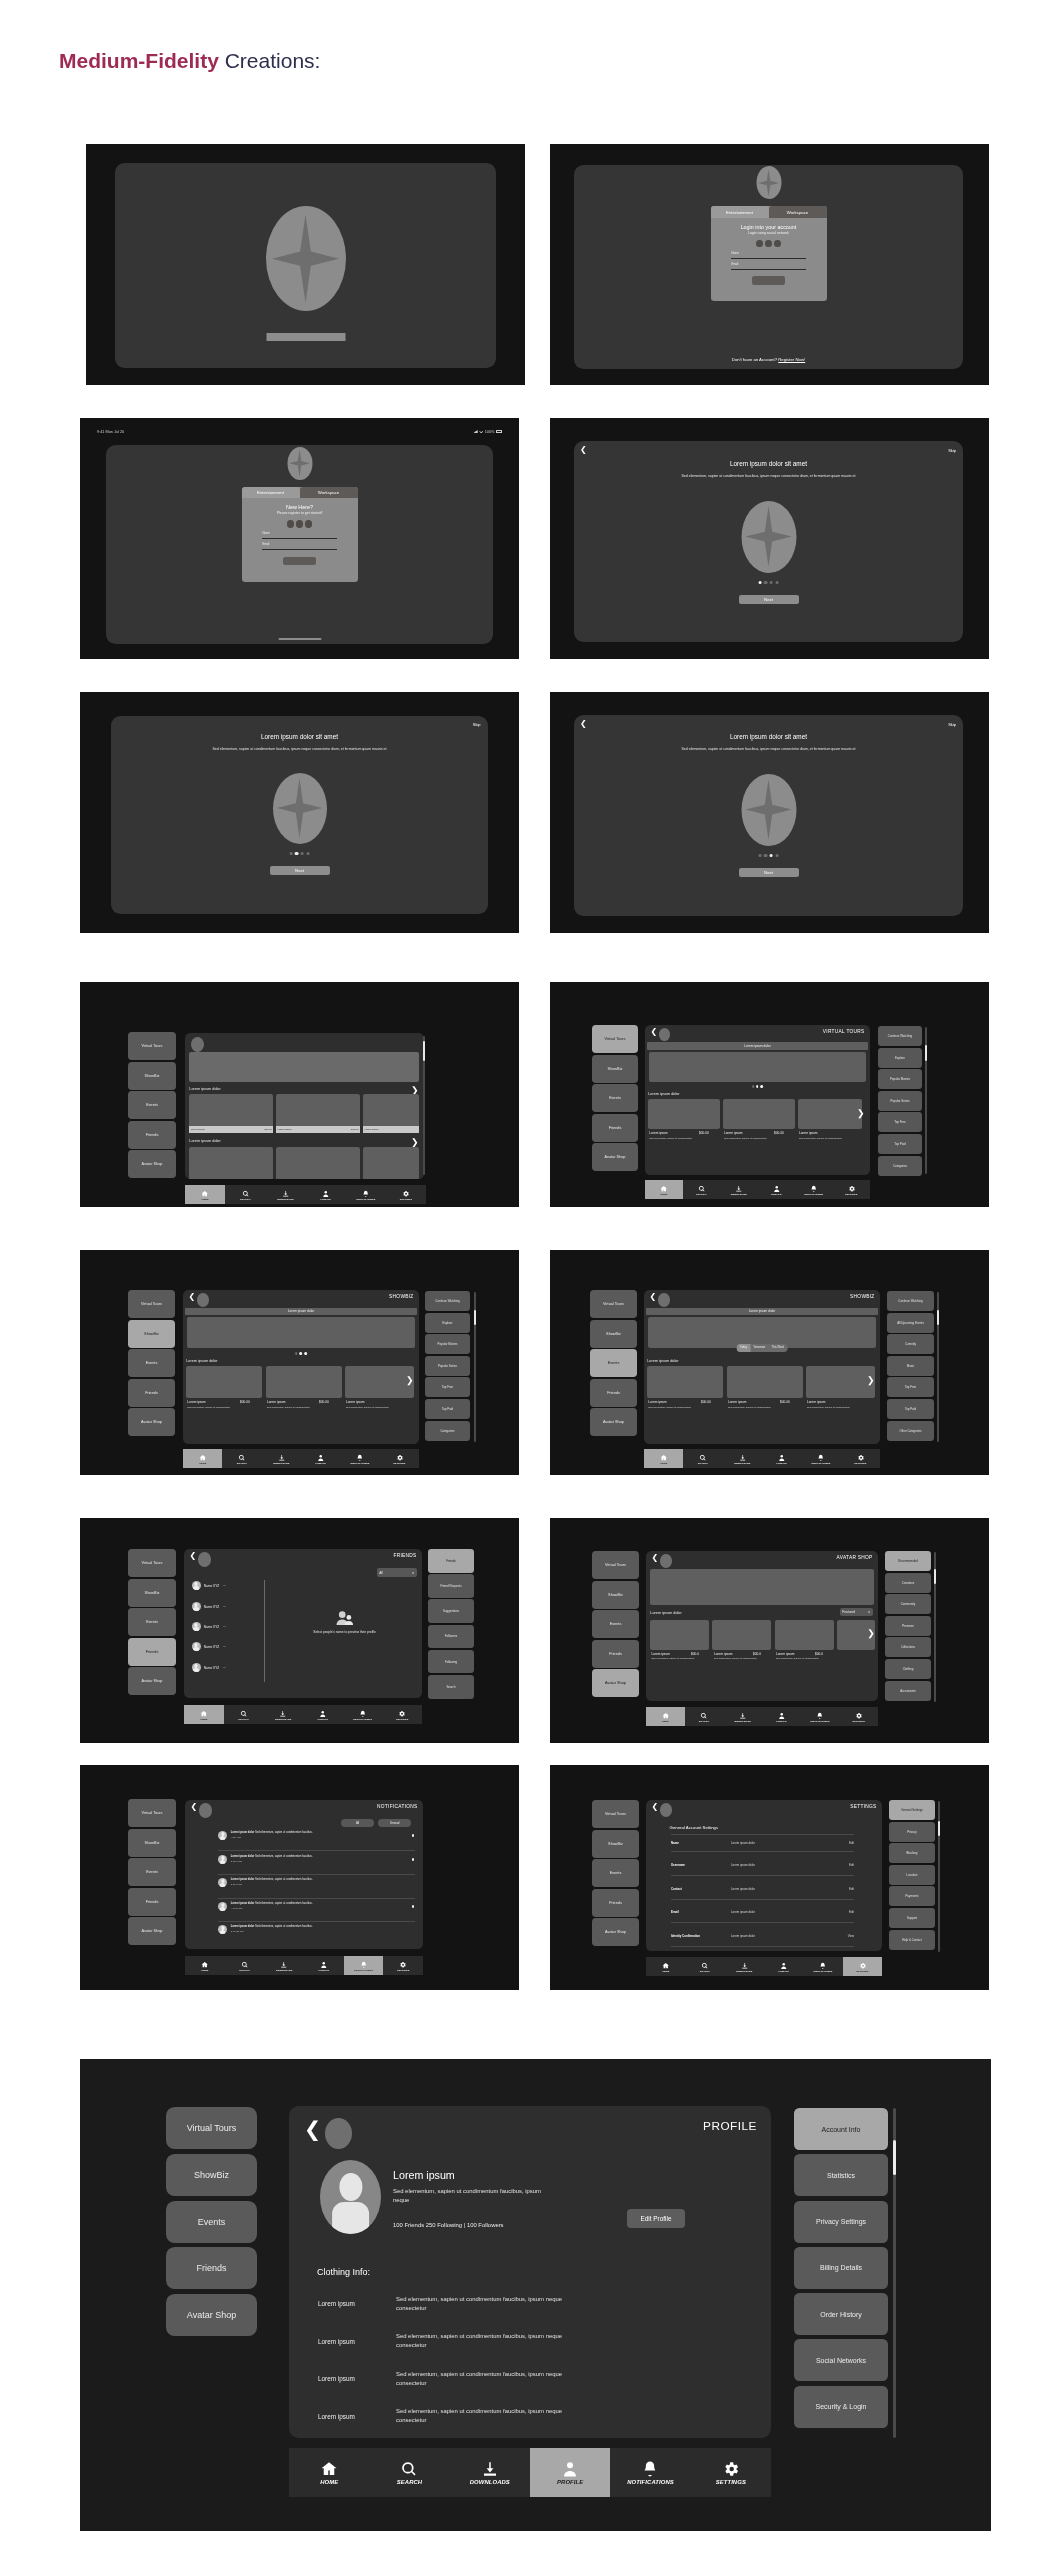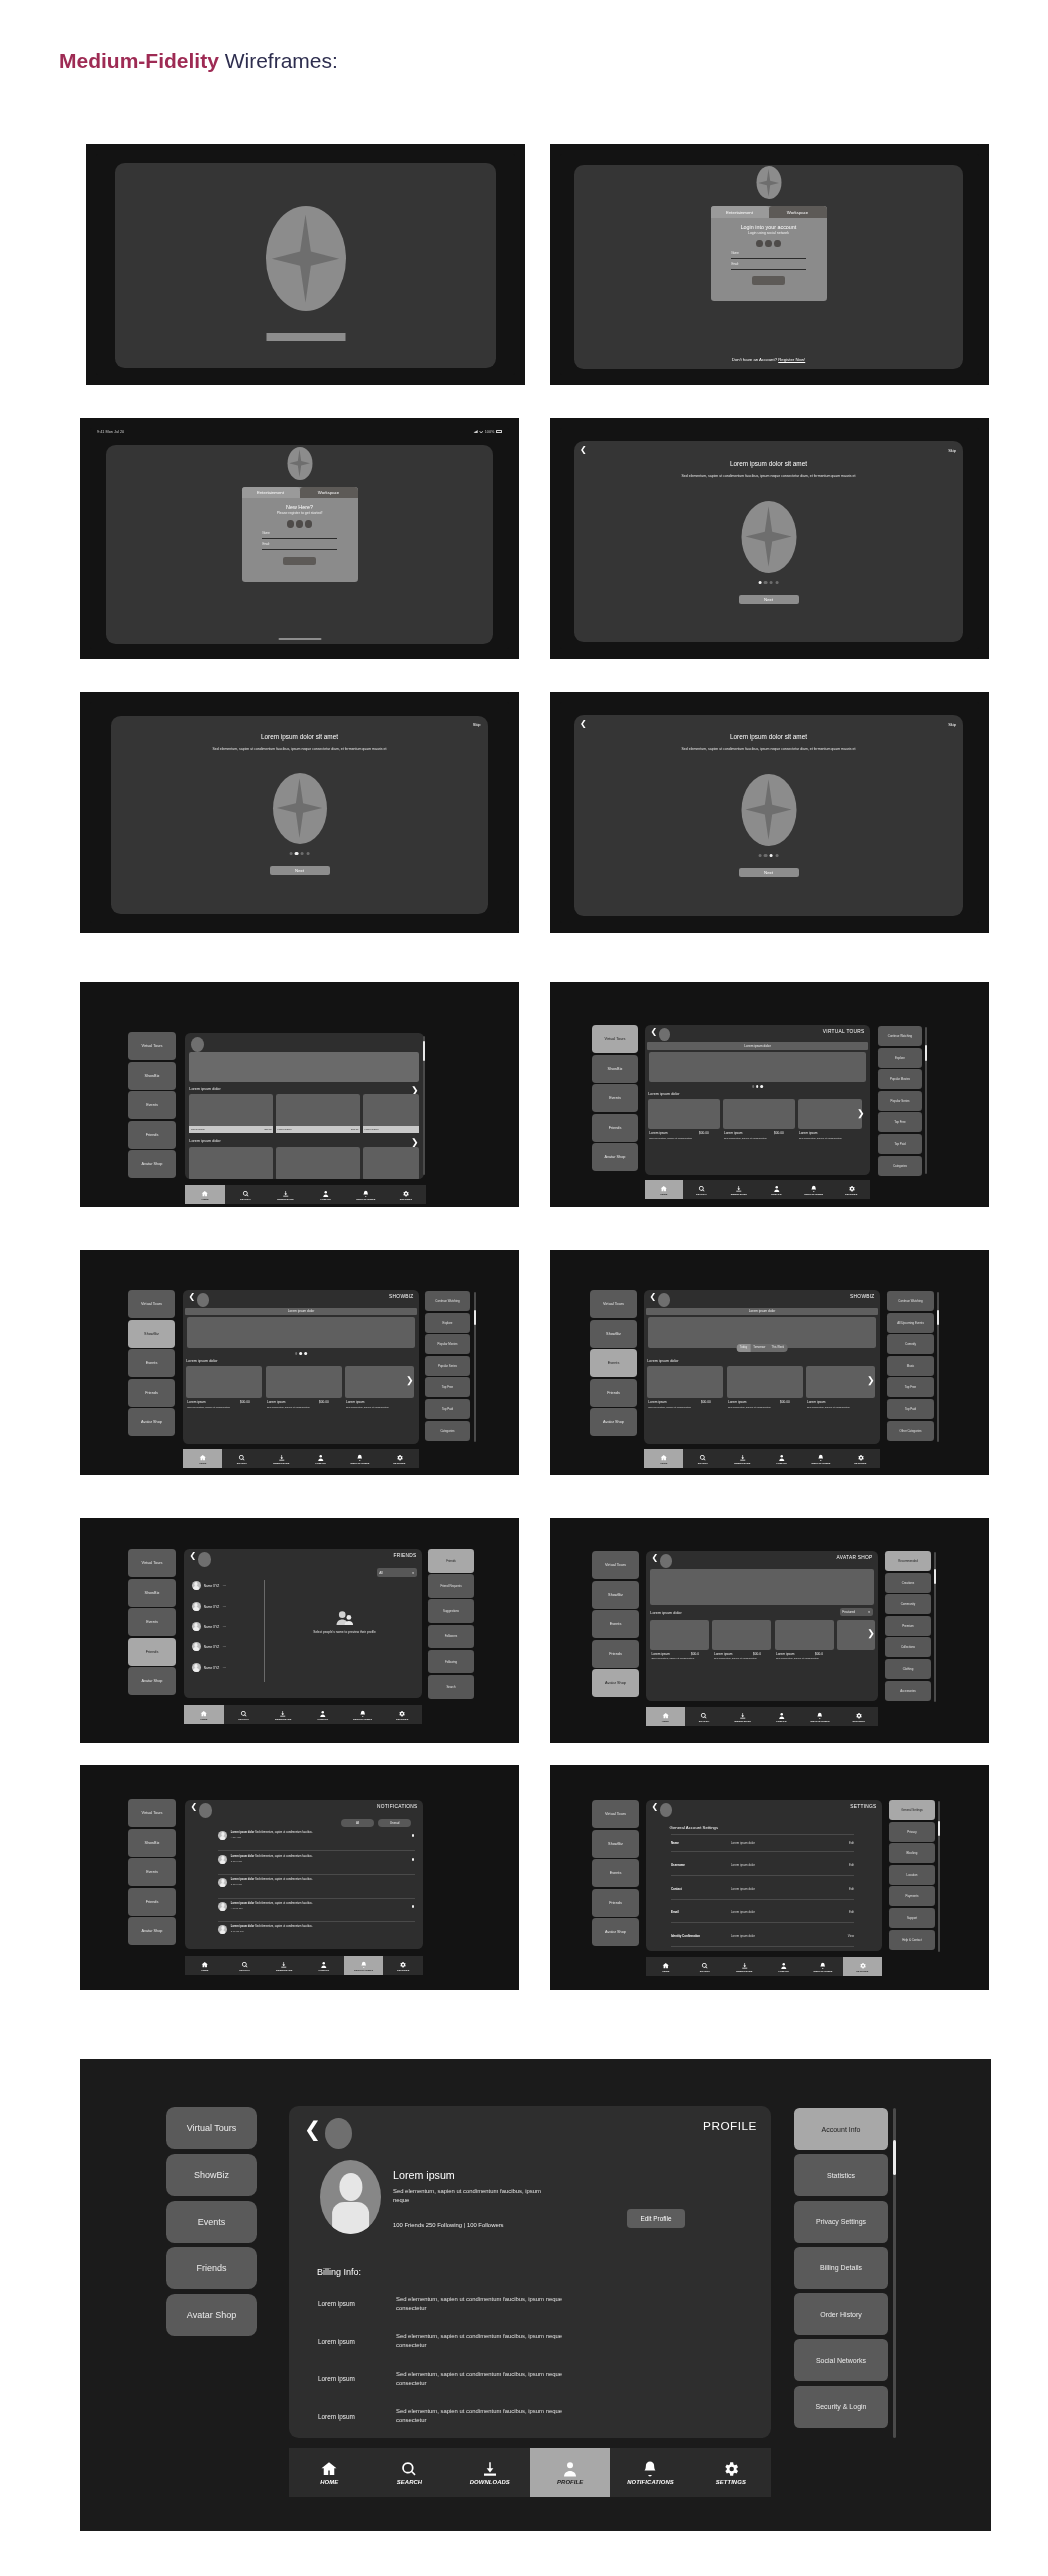--- a/index.html
+++ b/index.html
@@ -203,21 +203,21 @@
   .bp-nav .nav-label{ font-size:5.9px; }
   .bp-nav .nav-ico{ width:18px;height:18px; }
   .bp-scroll{ position:absolute; width:3.2px; background:#4a4a4a; border-radius:1.6px; }
   .bp-thumb{ position:absolute; width:3.2px; background:#ececec; border-radius:1.6px; }
 </style>
 </head>
 <body>
 
 <div class="page-title">
   <span class="bold">Medium-Fidelity</span>
-  <span class="plain">Wireframes:</span>
+  <span class="plain">Creations:</span>
 </div>
 
 <div class="frame" style="left:86px;top:144px;width:439px;height:241px;">
   <div class="screen">
     <div class="inner" style="left:19.3px;top:9.6px;right:19.3px;bottom:7.5px;">
       <div class="logo" style="left:50%;top:21%;width:80px;height:105px;transform:translateX(-50%);"></div>
       <div class="bar" style="left:50%;top:83%;width:79px;height:8px;transform:translateX(-50%);"></div>
     </div>
   </div>
 </div>
@@ -1270,21 +1270,21 @@
     </div>
   <div class="bp-content" style="left:209px;top:47px;width:482px;height:332px;">
     <div class="chev-left" style="left:15px;top:13px;font-size:20.4px;">❮</div>
     <div class="avatar-circ" style="left:36px;top:11.8px;width:27px;height:31px;"></div>
     <div class="bp-title">PROFILE</div>
     <div class="bp-av" style="left:31px;top:54px;width:61px;height:74px;"></div>
     <div class="bp-name" style="left:104px;top:63px;">Lorem ipsum</div>
     <div class="bp-bio" style="left:104px;top:81px;width:155px;">Sed elementum, sapien ut condimentum faucibus, ipsum neque</div>
     <div class="bp-stats" style="left:104px;top:116px;">100 Friends   250 Following | 100 Followers</div>
     <div class="bp-edit" style="left:338px;top:103px;width:58px;height:19.3px;">Edit Profile</div>
-    <div class="bp-ai" style="left:28px;top:161px;">Billing Info:</div>
+    <div class="bp-ai" style="left:28px;top:161px;">Clothing Info:</div>
     <div class="bp-r-k" style="left:29px;top:194px;">Lorem ipsum</div>
     <div class="bp-r-v" style="left:107px;top:189px;width:193px;">Sed elementum, sapien ut condimentum faucibus, ipsum neque consectetur</div>
     <div class="bp-r-k" style="left:29px;top:232px;">Lorem ipsum</div>
     <div class="bp-r-v" style="left:107px;top:226px;width:193px;">Sed elementum, sapien ut condimentum faucibus, ipsum neque consectetur</div>
     <div class="bp-r-k" style="left:29px;top:269px;">Lorem ipsum</div>
     <div class="bp-r-v" style="left:107px;top:264px;width:193px;">Sed elementum, sapien ut condimentum faucibus, ipsum neque consectetur</div>
     <div class="bp-r-k" style="left:29px;top:307px;">Lorem ipsum</div>
     <div class="bp-r-v" style="left:107px;top:301px;width:193px;">Sed elementum, sapien ut condimentum faucibus, ipsum neque consectetur</div>
   </div>
   <div class="bp-rpanel" style="left:714px;top:49px;width:94px;">

